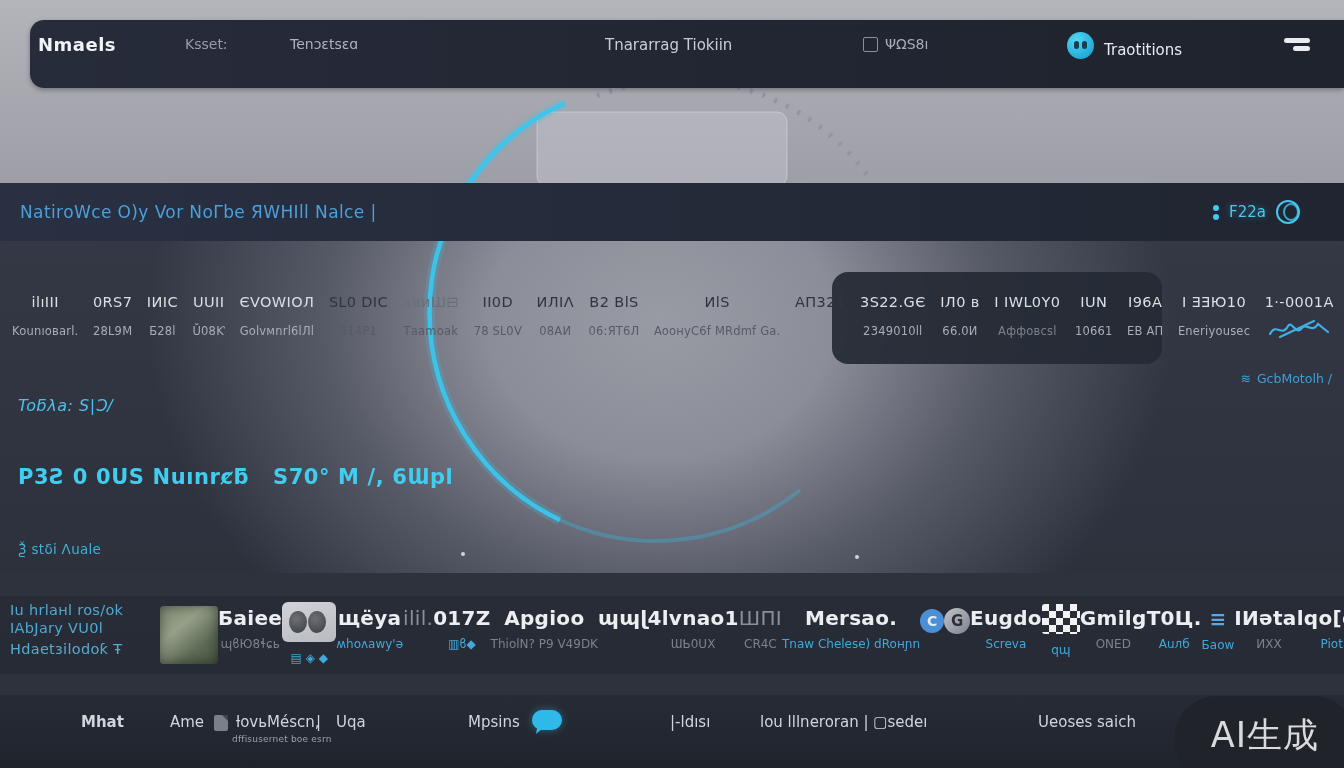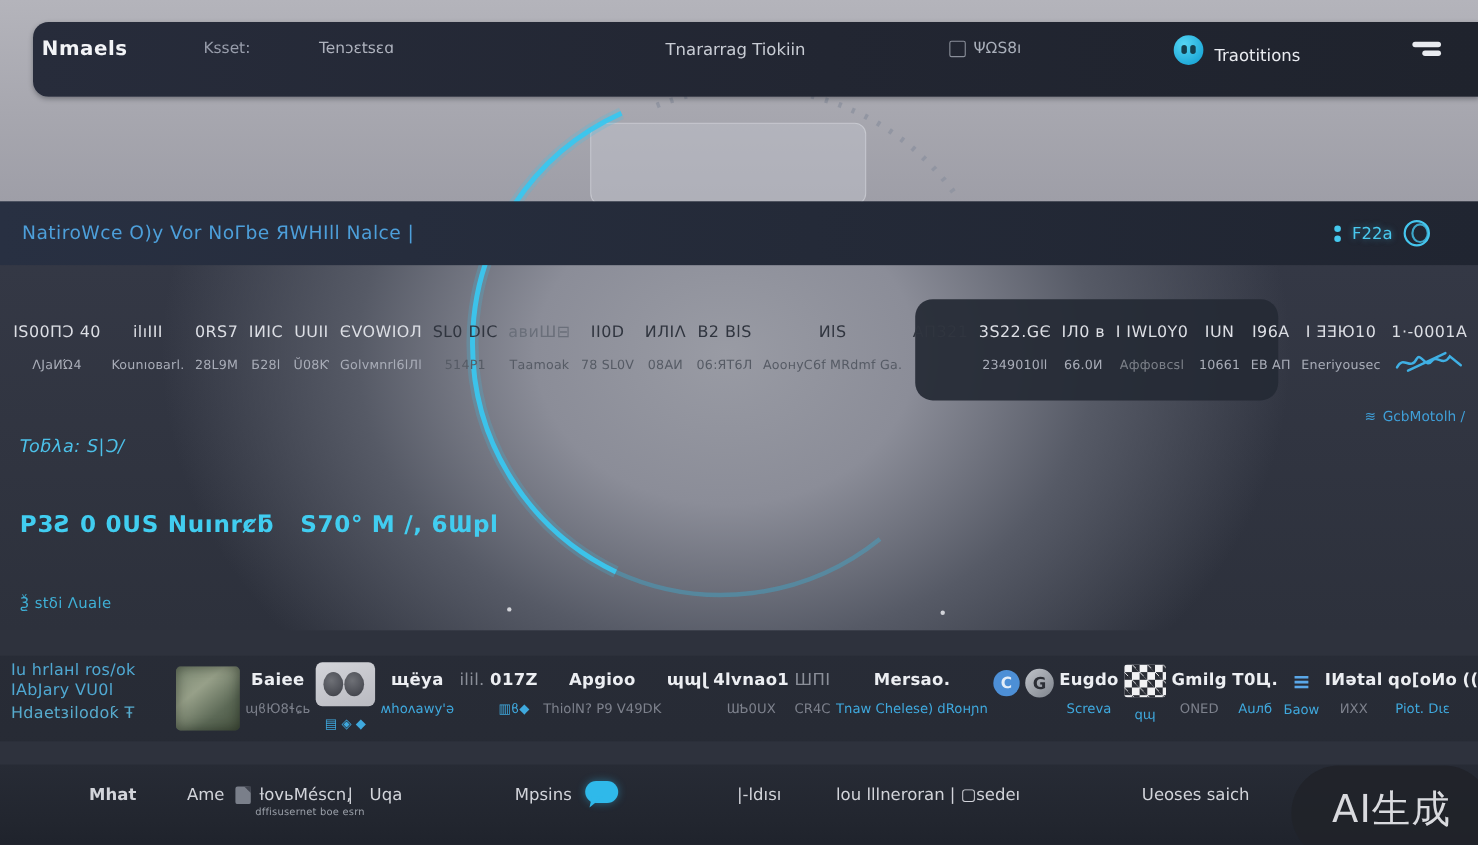--- a/index.html
+++ b/index.html
@@ -70,21 +70,21 @@
   .dot2{left:855px;top:555px;}
   
   .car-strip{position:absolute;left:0;right:0;top:596px;height:78px;
              background:linear-gradient(180deg,rgba(35,39,49,.55),rgba(33,37,46,.55));}
   .promo{position:absolute;left:10px;top:601px;line-height:18px;}
   .promo .pl{font-size:14.5px;color:#4fa8d2;letter-spacing:.3px;}
   .promo .pl:last-child{color:#5cb9de;opacity:.9;margin-top:3px;}
   .carousel{position:absolute;left:160px;right:0;top:600px;height:72px;display:flex;
             justify-content:space-between;align-items:flex-start;overflow:hidden;}
   .citem{flex:0 0 auto;text-align:center;white-space:nowrap;}
-  .citem .lab{font-size:15px;font-weight:bold;color:#eceef2;line-height:20px;margin-top:8px;letter-spacing:.3px;}
+  .citem .lab{font-size:20px;font-weight:bold;color:#eceef2;line-height:20px;margin-top:8px;letter-spacing:.3px;}
   .citem .lab.dim{color:#8b8f99;font-weight:normal;}
   .citem .sub{margin-top:9px;font-size:12px;line-height:14px;}
   .sub.blue{color:#3fa9de;}
   .sub.muted{color:#7d818c;}
   .thumb{width:58px;height:58px;border-radius:4px;margin-top:6px;
          background:linear-gradient(140deg,#7b8872,#97a089 35%,#5d6a57 70%,#46523f);
          box-shadow:inset 0 0 12px rgba(20,28,18,.55);}
   .coins{width:54px;height:40px;border-radius:6px;background:linear-gradient(160deg,#d3d4d9,#b9bac1);
          margin:2px auto 0;position:relative;}
   .coins::before,.coins::after{content:"";position:absolute;top:9px;width:18px;height:22px;border-radius:50%;
@@ -166,24 +166,20 @@
     <div class="banner-actions">
       <span class="dots-ico"></span>
       <span class="banner-f">F22a</span>
       <span class="swirl-ico"></span>
     </div>
   </div>
 
   <div class="ticker-panel"></div>
   <div class="ticker">
       <div class="tcol">
-        <div class="tval">IS00ПƆ 40</div>
-        <div class="tlbl">ΛJаИΏ4</div>
-      </div>
-      <div class="tcol">
         <div class="tval">ilıIII</div>
         <div class="tlbl">Kounıoваrl.</div>
       </div>
       <div class="tcol">
         <div class="tval">0RS7</div>
         <div class="tlbl">28L9M</div>
       </div>
       <div class="tcol">
         <div class="tval">IИIС</div>
         <div class="tlbl">Ƃ28l</div>

